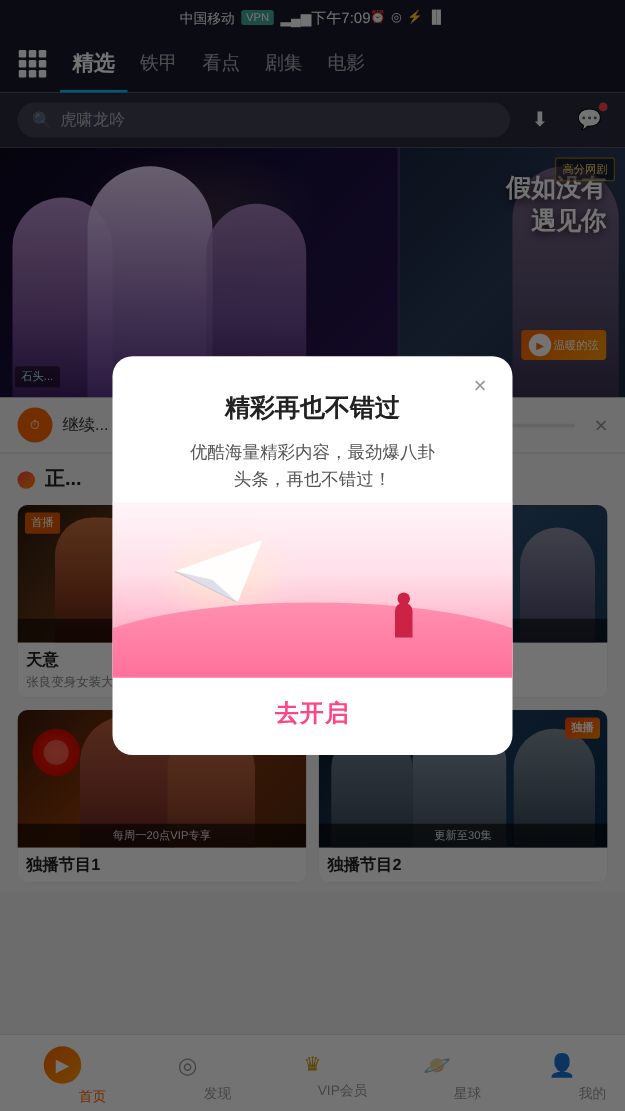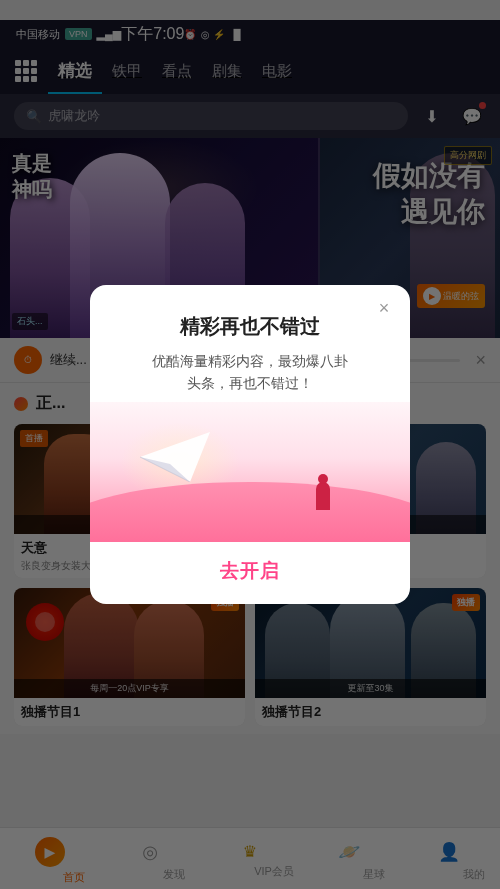--- a/index.html
+++ b/index.html
@@ -10,30 +10,29 @@
       overflow: hidden;
       font-family: -apple-system, "PingFang SC", "Microsoft YaHei", sans-serif;
       background: #f0f0f0;
       position: relative;
     }
 
     
     .status-bar {
       background: #1a1a2e;
       display: flex;
-      justify-content: flex-start;
+      justify-content: center;
       align-items: center;
       padding: 0 16px;
       height: 28px;
       color: white;
       font-size: 11px;
-      margin-top: 20px;
     }
     .status-left { display: flex; align-items: center; gap: 5px; }
-    .status-center { font-size: 16px; font-weight: 500; }
+    .status-center { font-size: 12px; font-weight: 500; }
     .status-right { display: flex; align-items: center; gap: 4px; font-size: 10px; }
 
     
     .nav-bar {
       background: #1a1a2e;
       display: flex;
       align-items: center;
       height: 46px;
       padding: 0 10px;
       gap: 0;
@@ -54,21 +53,20 @@
     .grid-dots span {
       width: 6px; height: 6px;
       background: white;
       border-radius: 1px;
     }
     .nav-tabs {
       display: flex;
       gap: 0;
       flex: 1;
       justify-content: flex-start;
-      text-decoration: underline;
     }
     .nav-tab {
       color: rgba(255,255,255,0.65);
       font-size: 15px;
       padding: 0 10px;
       height: 46px;
       line-height: 46px;
       cursor: pointer;
       white-space: nowrap;
     }
@@ -151,21 +149,21 @@
     
     .hero-right-bg {
       position: absolute;
       inset: 0;
       background: linear-gradient(135deg, #1a2840 0%, #2a3a5a 50%, #1a2840 100%);
     }
     .hero-right-text {
       position: absolute;
       top: 20px; right: 15px;
       color: white;
-      font-size: 28px;
+      font-size: 20px;
       font-weight: 800;
       text-align: right;
       line-height: 1.3;
       text-shadow: 0 2px 8px rgba(0,0,0,0.8);
     }
     .quanwang-badge {
       position: absolute;
       bottom: 30px; right: 15px;
       background: linear-gradient(135deg, #ff6600, #ff9900);
       color: white;
@@ -526,23 +524,20 @@
 </div>
 
 <div class="hero-banner">
   <div class="hero-left">
     <div class="hero-left-bg"></div>
     <div class="stage-light"></div>
 
     <div class="figure-silhouette fig1"></div>
     <div class="figure-silhouette fig2"></div>
     <div class="figure-silhouette fig3"></div>
-    <div class="banner-text-overlay">
-      <div style="font-size:20px;line-height:1.3;">真是<br>神吗</div>
-    </div>
     <div style="position:absolute;bottom:8px;left:12px;background:rgba(0,0,0,0.5);color:#aef;font-size:9px;padding:2px 5px;border-radius:2px;">石头...</div>
   </div>
   <div style="width:2px;background:rgba(255,255,255,0.1);flex-shrink:0;"></div>
   <div class="hero-right">
     <div class="hero-right-bg"></div>
     <div class="banner-right-person"></div>
     <div class="hero-right-text">假如没有<br>遇见你</div>
     <div class="quanwang-badge">
       <div class="play-badge">▶</div>
       <span>温暖的弦</span>

